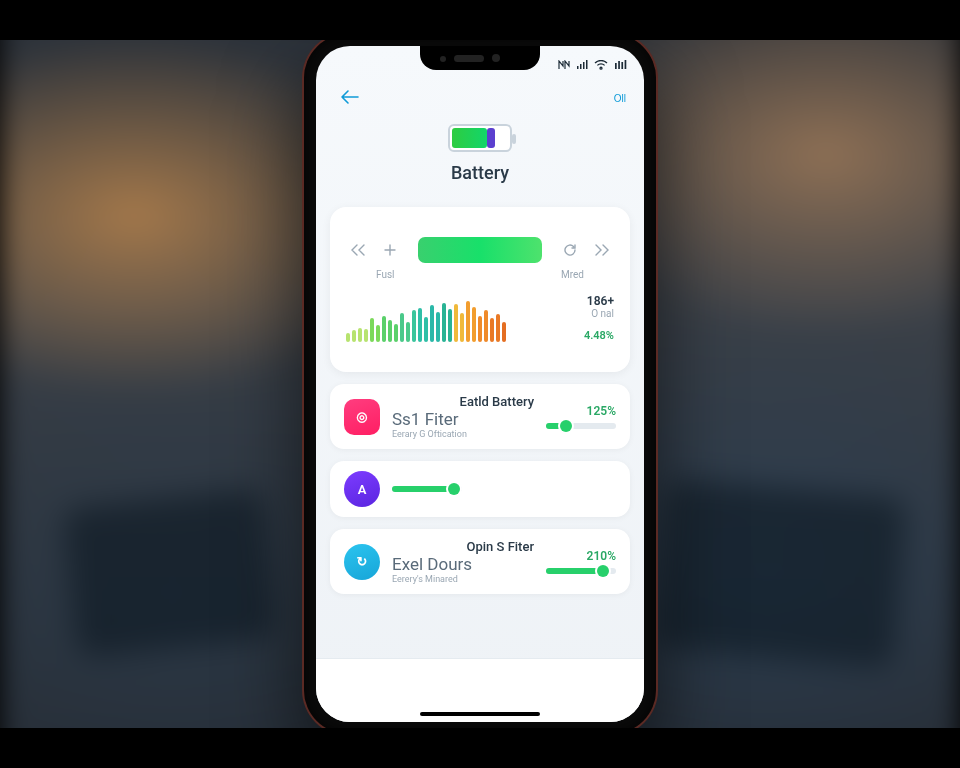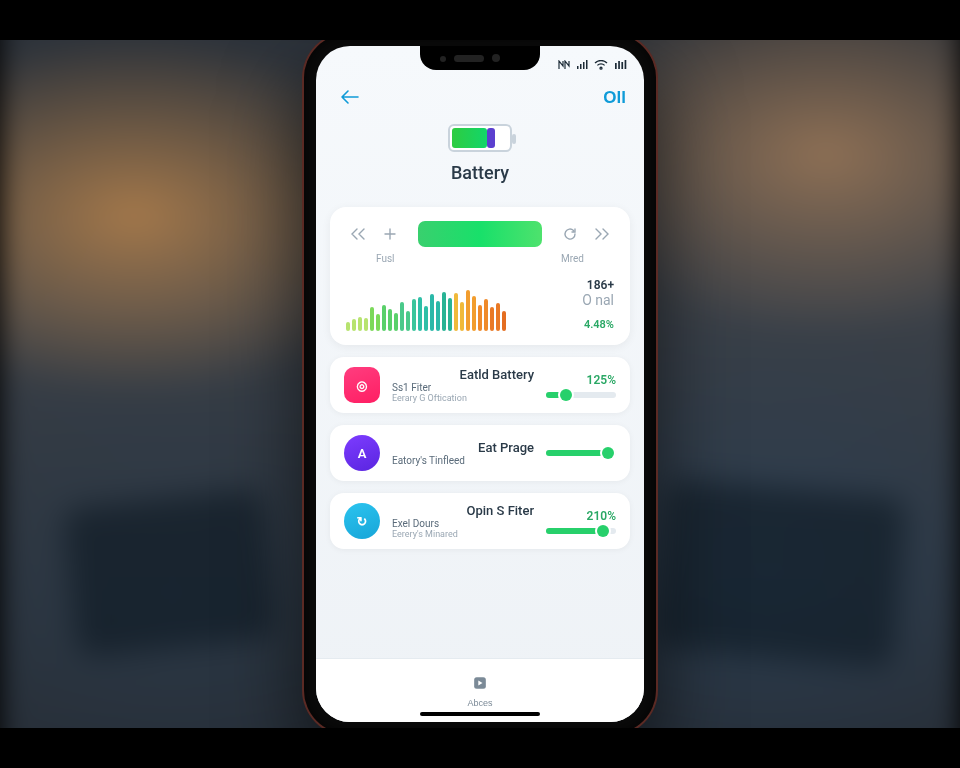--- a/index.html
+++ b/index.html
@@ -57,70 +57,70 @@
     display:flex; justify-content:flex-end; align-items:center; gap:6px;
     color:#1c2a36; font-size:10px;
   }
   .sb-icon svg { display:block; }
 
   .header {
     height: 44px; padding: 0 18px;
     display:flex; align-items:center; justify-content:space-between;
   }
   .back-btn { color:#0f9bd8; background:none; border:none; padding:6px; }
-  .header-action { color:#0f9bd8; font-size:17px; font-weight:700; background:none; border:none; }
+  .header-action { color:#0f9bd8; font-size:10px; font-weight:400; background:none; border:none; }
 
   .hero {
     padding: 4px 6px 14px; text-align:center;
   }
   .hero-battery {
     width:64px; height:28px; margin:0 auto 10px;
     border:2px solid #c9d3dc; border-radius:6px; position:relative;
     background:#fff;
   }
   .hero-battery::after { content:""; position:absolute; right:-6px; top:8px; width:4px; height:10px; background:#c9d3dc; border-radius:2px; }
   .hero-fill { position:absolute; left:2px; top:2px; bottom:2px; border-radius:3px; }
   .hero-fill.g { width:58%; background:linear-gradient(90deg,#2ecc40,#12d66a); }
   .hero-fill.b { left:calc(2px + 58%); width:14%; background:#5b3fcf; }
   .hero-title { font-size:18px; color:#2a3a48; font-weight:500; }
 
   .card {
     margin: 10px 14px 0;
     background: #fff;
     border-radius: 16px;
     box-shadow: 0 2px 10px rgba(0,0,0,.06);
-    padding: 14px 16px;
+    padding: 30px 16px;
   }
   .nav-row { display:flex; align-items:center; justify-content:space-between; gap:8px; }
   .nav-btn { width:24px; height:24px; color:#9aa7b3; background:none; border:none; display:flex; align-items:center; justify-content:center; }
   .nav-pill { flex:1; height:26px; margin:0 8px; border-radius:7px;
     background:linear-gradient(90deg,#39d06e,#18e06a,#4ee26d); }
   .nav-labels { display:flex; justify-content:space-between; font-size:10px; color:#9aa7b3; margin-top:6px; padding:0 30px; }
 
   .stats-row { display:flex; align-items:flex-end; gap:10px; margin-top:14px; }
   .stat-left { width:56px; }
   .stat-big { font-size:22px; font-weight:600; color:#2aa865; line-height:1; }
   .stat-sub { font-size:10px; color:#9aa7b3; margin-top:2px; }
   .stat-sub2 { font-size:10px; color:#9aa7b3; margin-top:6px; }
   .sparkchart { flex:1; height:46px; display:flex; align-items:flex-end; gap:2px; }
   .sparkchart div { width:4px; border-radius:2px; }
   .stat-right { width:48px; text-align:right; }
   .stat-r1 { font-size:12px; font-weight:600; color:#2a3a48; }
-  .stat-r2 { font-size:14px; color:#9aa7b3; }
+  .stat-r2 { font-size:10px; color:#9aa7b3; }
   .stat-r3 { font-size:11px; color:#2aa865; margin-top:10px; font-weight:600; }
 
   .list { margin:12px 14px 0; display:flex; flex-direction:column; gap:12px; }
   .row { display:flex; align-items:center; gap:12px; background:#fff; border-radius:14px; padding:10px 14px; box-shadow:0 1px 6px rgba(0,0,0,.05); }
   .row-icon { width:36px; height:36px; border-radius:10px; display:flex; align-items:center; justify-content:center; color:#fff; font-size:13px; font-weight:600; }
   .row-icon.pink   { background:linear-gradient(160deg,#ff3d7f,#ff1e63); }
   .row-icon.purple { background:linear-gradient(160deg,#7d3cff,#5a25e0); border-radius:50%; }
   .row-icon.cyan   { background:linear-gradient(160deg,#2bc4ef,#17a5d8); border-radius:50%; }
   .row-body { flex:1; }
   .row-title { font-size:13px; color:#2a3a48; font-weight:500;text-align:right; }
-  .row-sub1 { font-size:10px; color:#5a6b7a; }
+  .row-sub1 { font-size:17px; color:#5a6b7a; }
   .row-sub2 { font-size:9px; color:#9aa7b3; }
   .row-right { text-align:right; display:flex; flex-direction:column; align-items:flex-end; gap:5px; }
   .row-pct { font-size:12px; color:#2aa865; font-weight:600; }
   .slider { width:70px; height:6px; position:relative; }
   .slider .track { position:absolute; inset:0; border-radius:3px; background:#e4eaef; }
   .slider .fill  { position:absolute; left:0; top:0; bottom:0; border-radius:3px; background:#27d06b; }
   .slider .knob  { position:absolute; top:-3px; width:12px; height:12px; border-radius:50%; background:#27d06b; box-shadow:0 0 0 2px #fff; }
 
   .tabbar {
     margin-top:auto; height:64px; border-top:1px solid #e5ebf0;
@@ -263,24 +263,20 @@
             <div class="row-pct">125%</div>
             <div class="slider">
               <div class="track"></div>
               <div class="fill" style="width:28%"></div>
               <div class="knob" style="left:calc(28% - 6px)"></div>
             </div>
           </div>
         </div>
         <div class="row">
           <div class="row-icon purple">A</div>
-          <div class="row-body">
-            <div class="row-title">Eat Prage</div>
-            <div class="row-sub1">Eatory's Tinfleed</div>
-          </div>
           <div class="row-right">
             <div class="slider">
               <div class="track"></div>
               <div class="fill" style="width:88%"></div>
               <div class="knob" style="left:calc(88% - 6px)"></div>
             </div>
           </div>
         </div>
         <div class="row">
           <div class="row-icon cyan">↻</div>
@@ -294,24 +290,17 @@
             <div class="slider">
               <div class="track"></div>
               <div class="fill" style="width:82%"></div>
               <div class="knob" style="left:calc(82% - 6px)"></div>
             </div>
           </div>
         </div>
       </div>
 
     <div class="tabbar" id="tabbar">
-        <button class="tab">
-          <span><svg viewBox="0 0 24 24">
-              <rect x="5" y="5" width="14" height="14" rx="3" fill="currentColor"></rect>
-              <path d="M10 9l5 3-5 3z" fill="#fff"></path>
-            </svg></span>
-          <span>Abces</span>
-        </button>
       </div>
 
     <div class="homebar"></div>
   </div>
 </div>
 
 </body></html>

